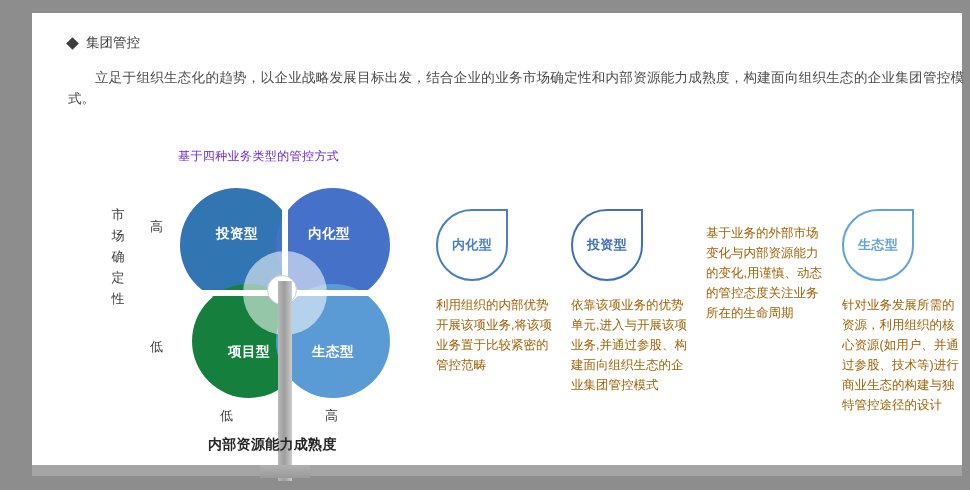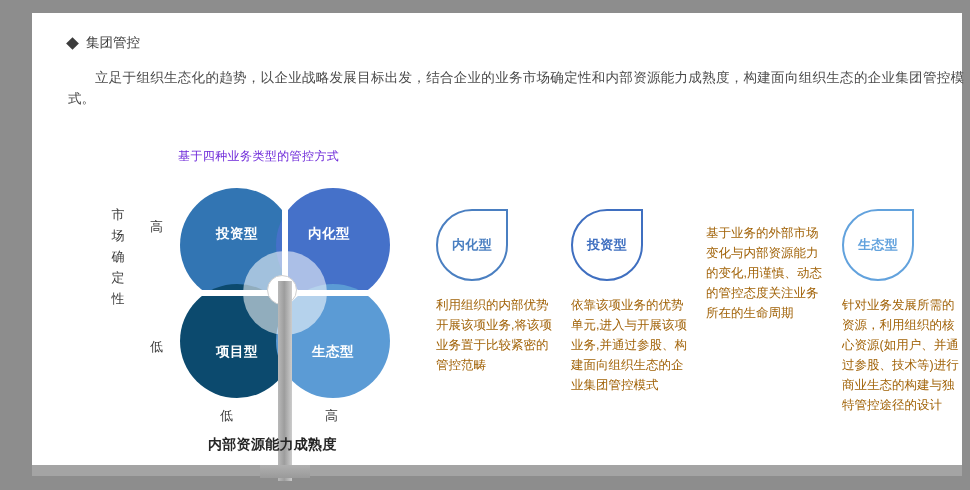--- a/index.html
+++ b/index.html
@@ -98,21 +98,21 @@
     justify-content: center;
     color: #ffffff;
     font-size: 13.5px;
     font-weight: bold;
     letter-spacing: 0.5px;
   }
   .circ span { position: relative; top: -11px; }
   .circ.bl span, .circ.br span { top: 11px; }
   .circ.tl { left: 0;    top: 0;    background: #3275b3; }
   .circ.tr { left: 96px; top: 0;    background: #4571c9; }
-  .circ.bl { left: 0;    top: 96px; background: #0c4a6e; }
+  .circ.bl { left: 12px;    top: 96px; background: #15803d; }
   .circ.br { left: 96px; top: 96px; background: #5b9bd5; }
   .circ.tl span, .circ.tr span { padding-right: 8px; }
   .circ.tl span { padding-right: 0; padding-left: 0; }
 
   .center-blob {
     position: absolute;
     left: 63px;
     top: 63px;
     width: 84px;
     height: 84px;

